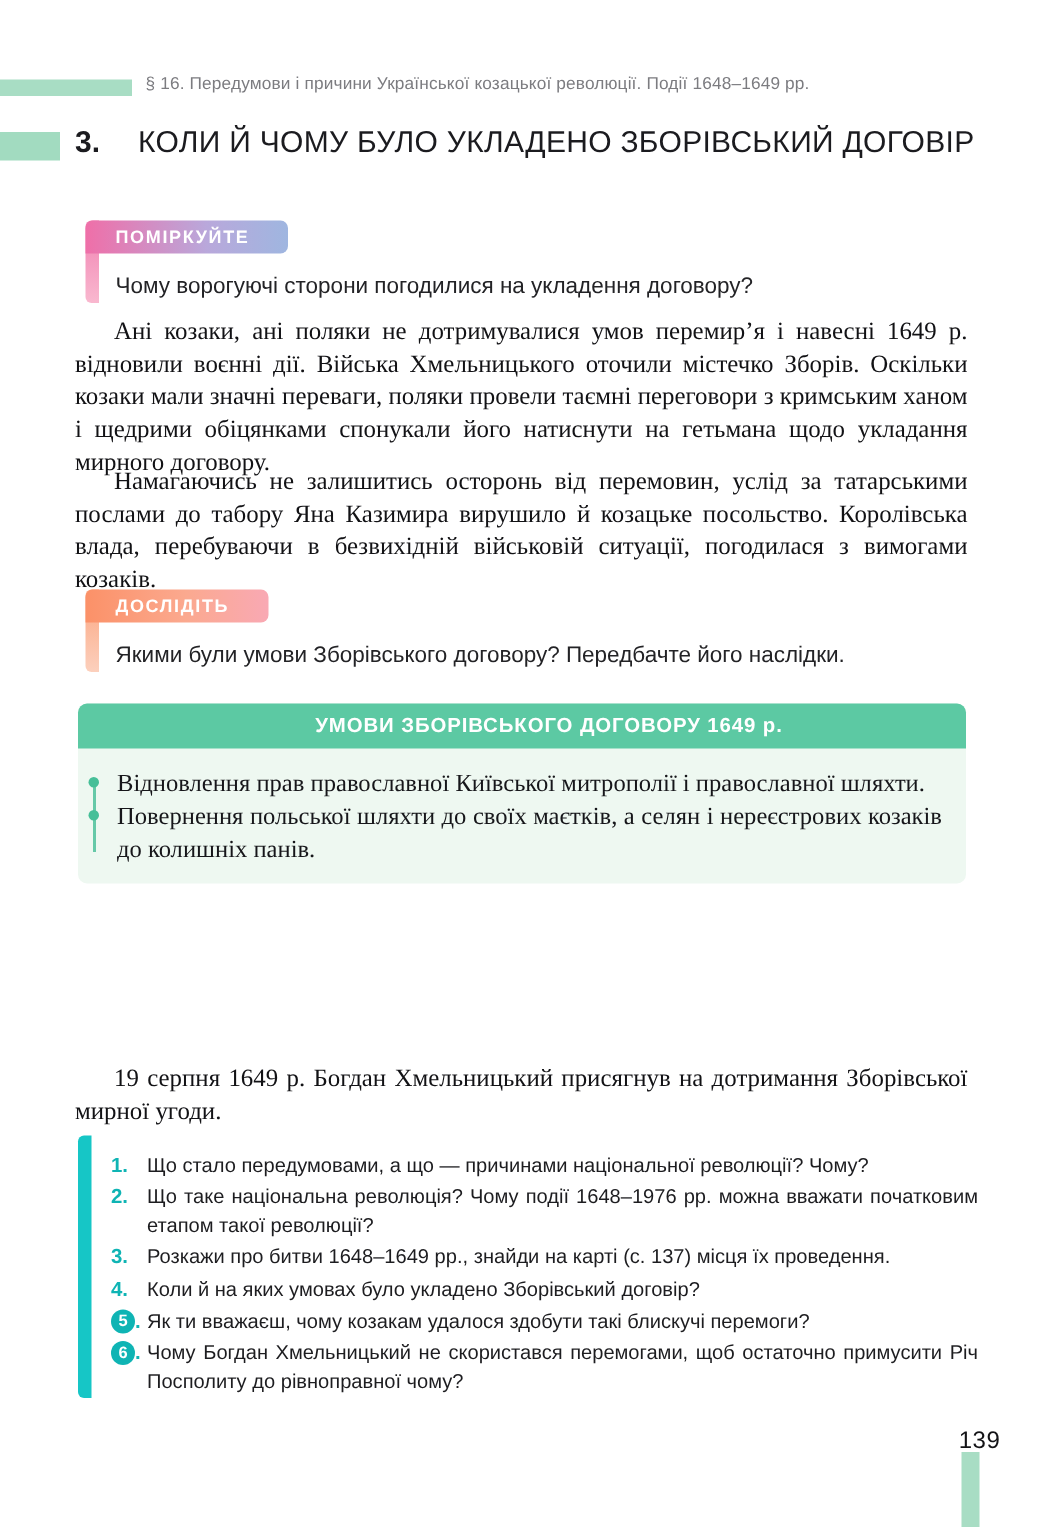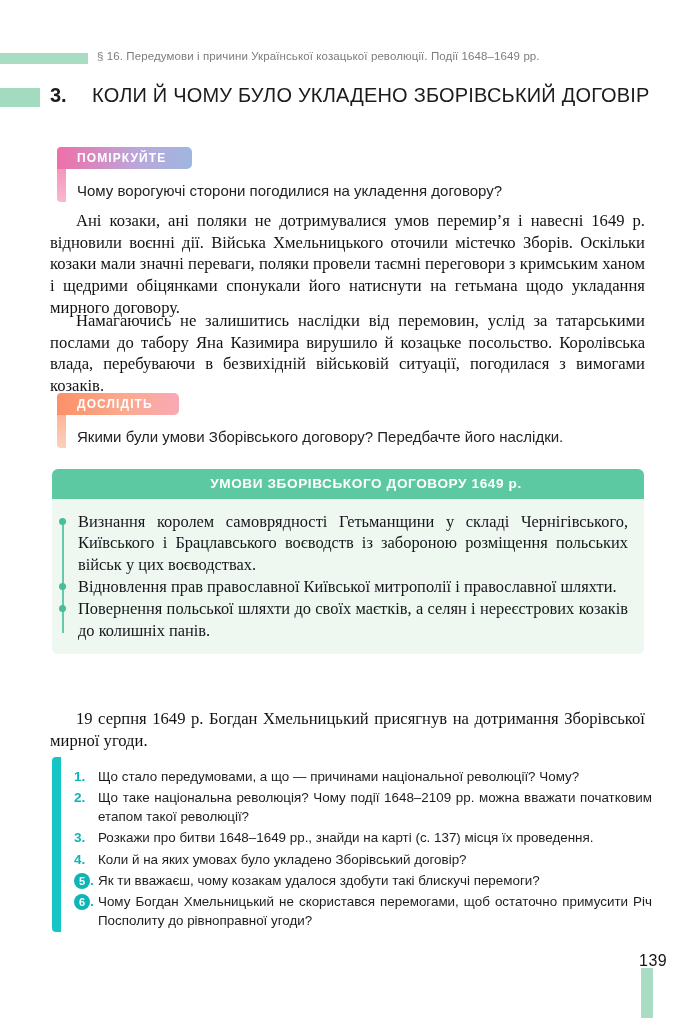--- a/index.html
+++ b/index.html
@@ -289,38 +289,34 @@
   <div class="section-head">КОЛИ Й ЧОМУ БУЛО УКЛАДЕНО ЗБОРІВСЬКИЙ ДОГОВІР</div>
 </div>
 
 <div class="prompt" id="prompt0" style="top:147px;">
   <div class="spine pink-spine"></div>
   <div class="badge pink-badge">ПОМІРКУЙТЕ</div>
   <div class="prompt-q">Чому ворогуючі сторони погодилися на укладення договору?</div>
 </div>
 
 <div class="para" style="top:210px;">Ані козаки, ані поляки не дотримувалися умов перемир’я і навесні 1649 р. відновили воєнні дії. Війська Хмельницького оточили містечко Зборів. Оскільки козаки мали значні переваги, поляки провели таємні переговори з кримським ханом і щедрими обіцянками спонукали його натиснути на гетьмана щодо укладання мирного договору.</div>
-<div class="para" style="top:310px;">Намагаючись не залишитись наслідки від перемовин, услід за татарськими послами до табору Яна Казимира вирушило й козацьке посольство. Королівська влада, перебуваючи в безвихідній військовій ситуації, погодилася з вимогами козаків.</div>
+<div class="para" style="top:310px;">Намагаючись не залишитись осторонь від перемовин, услід за татарськими послами до табору Яна Казимира вирушило й козацьке посольство. Королівська влада, перебуваючи в безвихідній військовій ситуації, погодилася з вимогами козаків.</div>
 
 <div class="prompt" id="prompt1" style="top:393px;">
   <div class="spine orange-spine"></div>
   <div class="badge orange-badge">ДОСЛІДІТЬ</div>
   <div class="prompt-q">Якими були умови Зборівського договору? Передбачте його наслідки.</div>
 </div>
 
 <div class="cond-box">
   <div class="cond-header">УМОВИ ЗБОРІВСЬКОГО ДОГОВОРУ 1649 р.</div>
   <div class="cond-body">
     <div class="cond-rail"></div>
     <div class="cond-item">
       <span class="cond-dot"></span>
-      <span>Визнання королем самоврядності Гетьманщини у складі Чернігівського, Київського і Брацлавського воєводств із забороною розміщення польських військ у цих воєводствах.</span>
-    </div>
-    <div class="cond-item">
-      <span class="cond-dot"></span>
       <span>Відновлення прав православної Київської митрополії і православної шляхти.</span>
     </div>
     <div class="cond-item">
       <span class="cond-dot"></span>
       <span>Повернення польської шляхти до своїх маєтків, а селян і нереєстрових козаків до колишніх панів.</span>
     </div>
   </div>
 </div>
 
 <div class="para" style="top:708px;">19 серпня 1649 р. Богдан Хмельницький присягнув на дотримання Зборівської мирної угоди.</div>
@@ -329,21 +325,21 @@
   <div class="check-spine"></div>
   <div class="check-list">
 
     <div class="check-item">
       <span class="check-num">1.</span>
       <span class="check-text">Що стало передумовами, а що — причинами національної революції? Чому?</span>
     </div>
 
     <div class="check-item">
       <span class="check-num">2.</span>
-      <span class="check-text">Що таке національна революція? Чому події 1648–2109 рр. можна вважати початковим етапом такої революції?</span>
+      <span class="check-text">Що таке національна революція? Чому події 1648–1976 рр. можна вважати початковим етапом такої революції?</span>
     </div>
 
     <div class="check-item">
       <span class="check-num">3.</span>
       <span class="check-text">Розкажи про битви 1648–1649 рр., знайди на карті (с. 137) місця їх проведення.</span>
     </div>
 
     <div class="check-item">
       <span class="check-num">4.</span>
       <span class="check-text">Коли й на яких умовах було укладено Зборівський договір?</span>
@@ -355,20 +351,20 @@
           <span class="circle-dot">.</span>
       </span>
       <span class="check-text">Як ти вважаєш, чому козакам удалося здобути такі блискучі перемоги?</span>
     </div>
 
     <div class="check-item">
       <span class="check-num-circle">
         <span class="circle-n">6</span>
           <span class="circle-dot">.</span>
       </span>
-      <span class="check-text">Чому Богдан Хмельницький не скористався перемогами, щоб остаточно примусити Річ Посполиту до рівноправної угоди?</span>
+      <span class="check-text">Чому Богдан Хмельницький не скористався перемогами, щоб остаточно примусити Річ Посполиту до рівноправної чому?</span>
     </div>
 
   </div>
 </div>
 
 <div class="folio">139</div>
 <div class="folio-bar"></div>
 
 </body></html>

